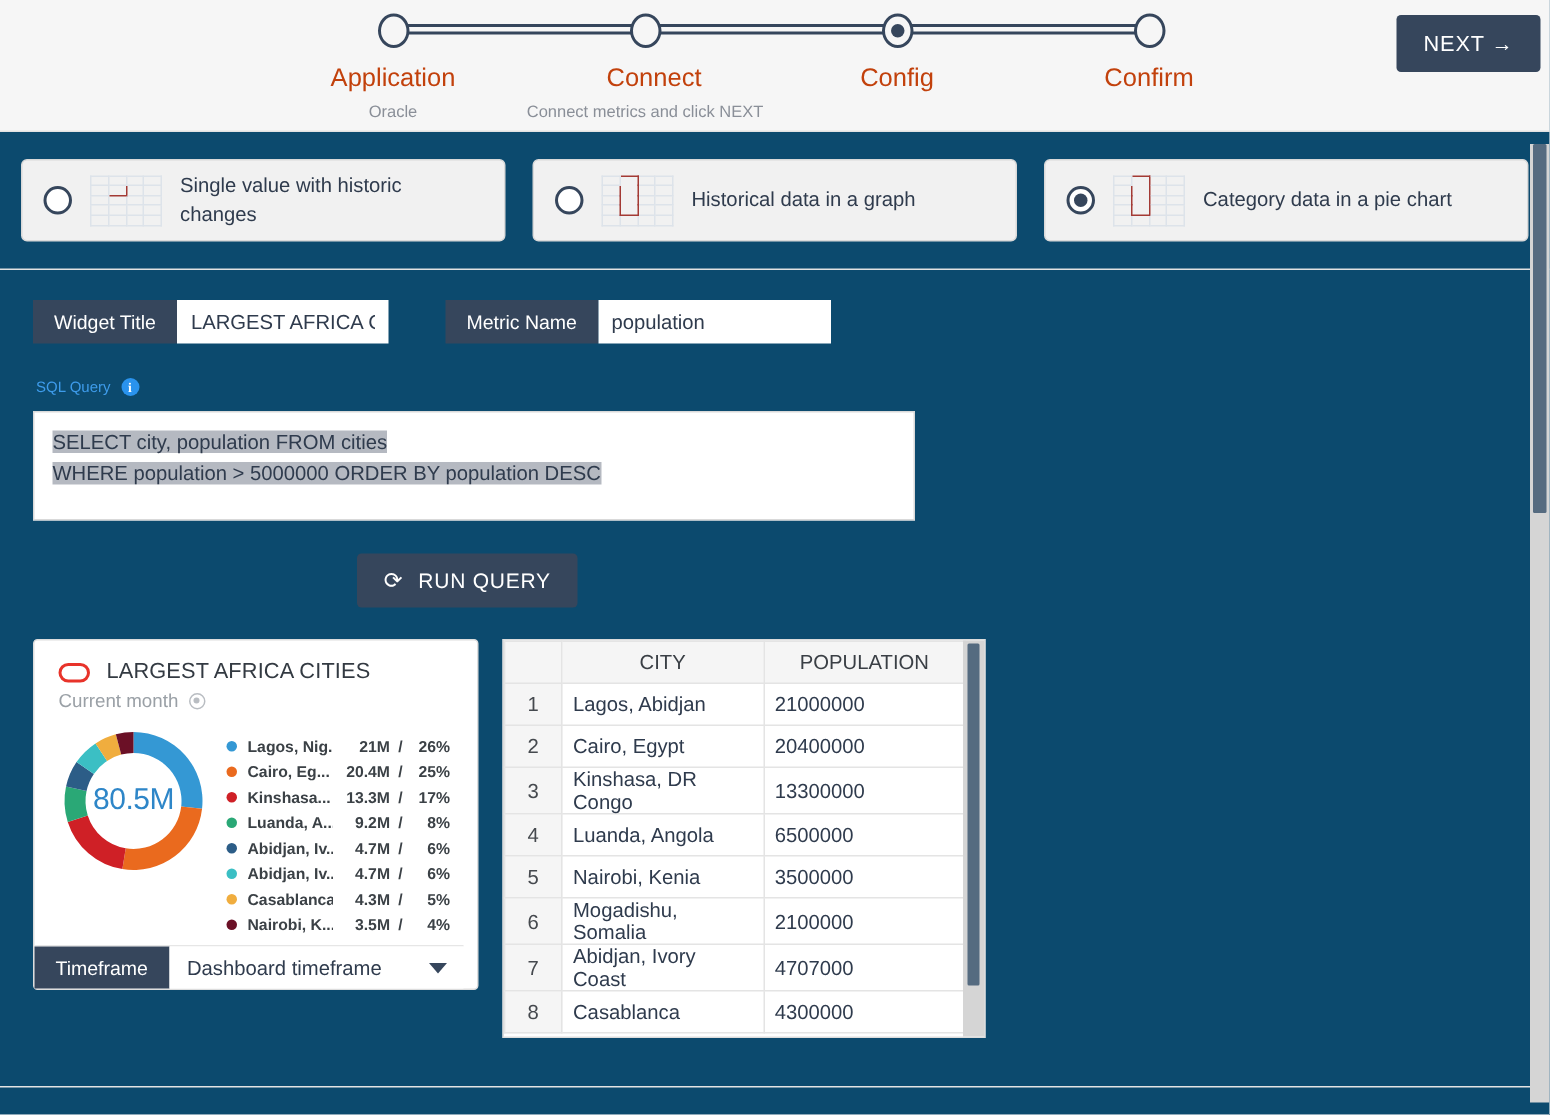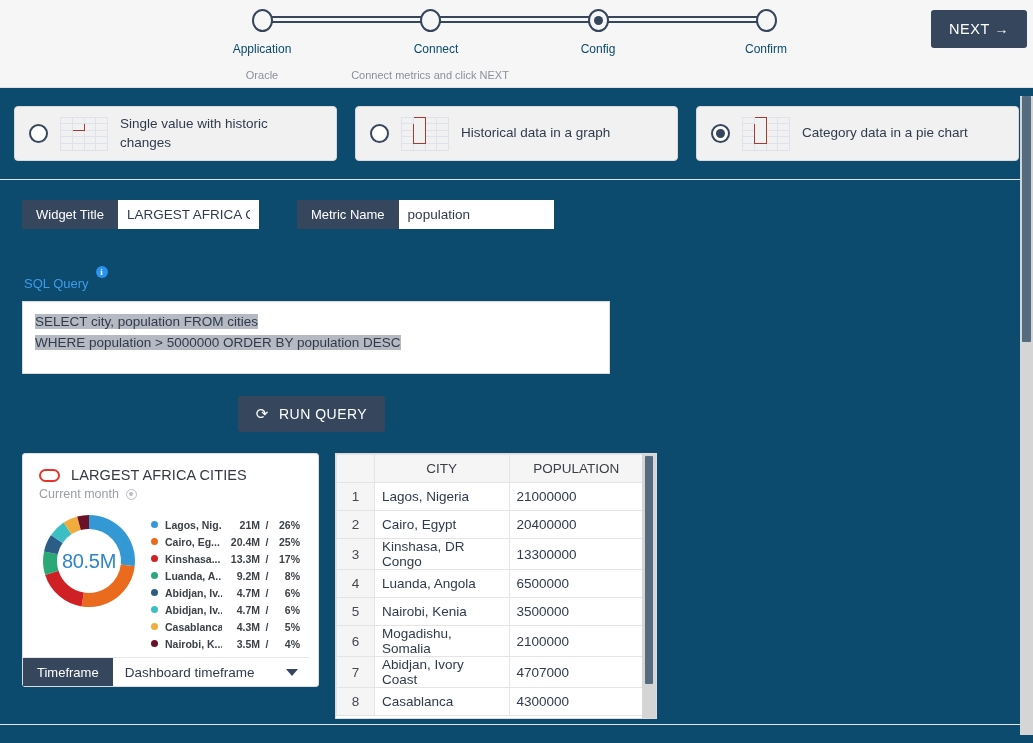--- a/index.html
+++ b/index.html
@@ -40,21 +40,21 @@
     background: #f6f6f6;
   }
   .node.active::after {
     content: ""; position: absolute; left: 50%; top: 50%;
     width: 9px; height: 9px; margin: -4.5px 0 0 -4.5px;
     border-radius: 50%; background: #36465c;
   }
   .step-labels { position: relative; height: 20px; margin-top: 8px; }
   .step-labels span {
     position: absolute; transform: translateX(-50%);
-    font-size: 12px; color: #0c4a6e;
+    font-size: 17px; color: #c2410c;
   }
   .step-subs { position: relative; height: 16px; margin-top: 7px; }
   .step-subs span {
     position: absolute; transform: translateX(-50%);
     font-size: 11px; color: #8a8f98;
   }
 
   .hdr-rule { position: absolute; left: 0; right: 0; bottom: 0; height: 1px; background: #e2e2e2; }
 
   
@@ -105,21 +105,21 @@
     font-family: "Liberation Sans", sans-serif; font-size: 13.5px;
     color: #2f3b4d; padding: 0 9px;
   }
   .field.title input { width: 141px; }
   .field.metric input { width: 155px; }
 
   .sql-label-row {
     display: flex; align-items: center; gap: 7px;
     padding: 23px 0 0 24px;
   }
-  .sql-label { font-size: 13px; color: #3e9bea; margin-top: 24px; }
+  .sql-label { font-size: 10px; color: #3e9bea; }
   .info-ico {
     width: 12px; height: 12px; border-radius: 50%;
     background: #2a93ee; color: #fff; font-size: 9px; font-weight: bold;
     display: flex; align-items: center; justify-content: center;
     font-family: "Liberation Serif", serif;
   }
 
   .sql-box {
     margin: 10px 0 0 22px; width: 588px; height: 73px;
     background: #fff; border: 1px solid #d9d9d9;
@@ -509,21 +509,21 @@
         <thead>
           <tr>
             <th class="idx"></th>
             <th>CITY</th>
             <th>POPULATION</th>
           </tr>
         </thead>
         <tbody id="res-body">
             <tr>
               <td class="idx">1</td>
-              <td class="city">Lagos, Nigeria</td>
+              <td class="city">Lagos, Abidjan</td>
               <td class="pop">21000000</td>
             </tr>
             <tr>
               <td class="idx">2</td>
               <td class="city">Cairo, Egypt</td>
               <td class="pop">20400000</td>
             </tr>
             <tr>
               <td class="idx">3</td>
               <td class="city">Kinshasa, DR Congo</td>

